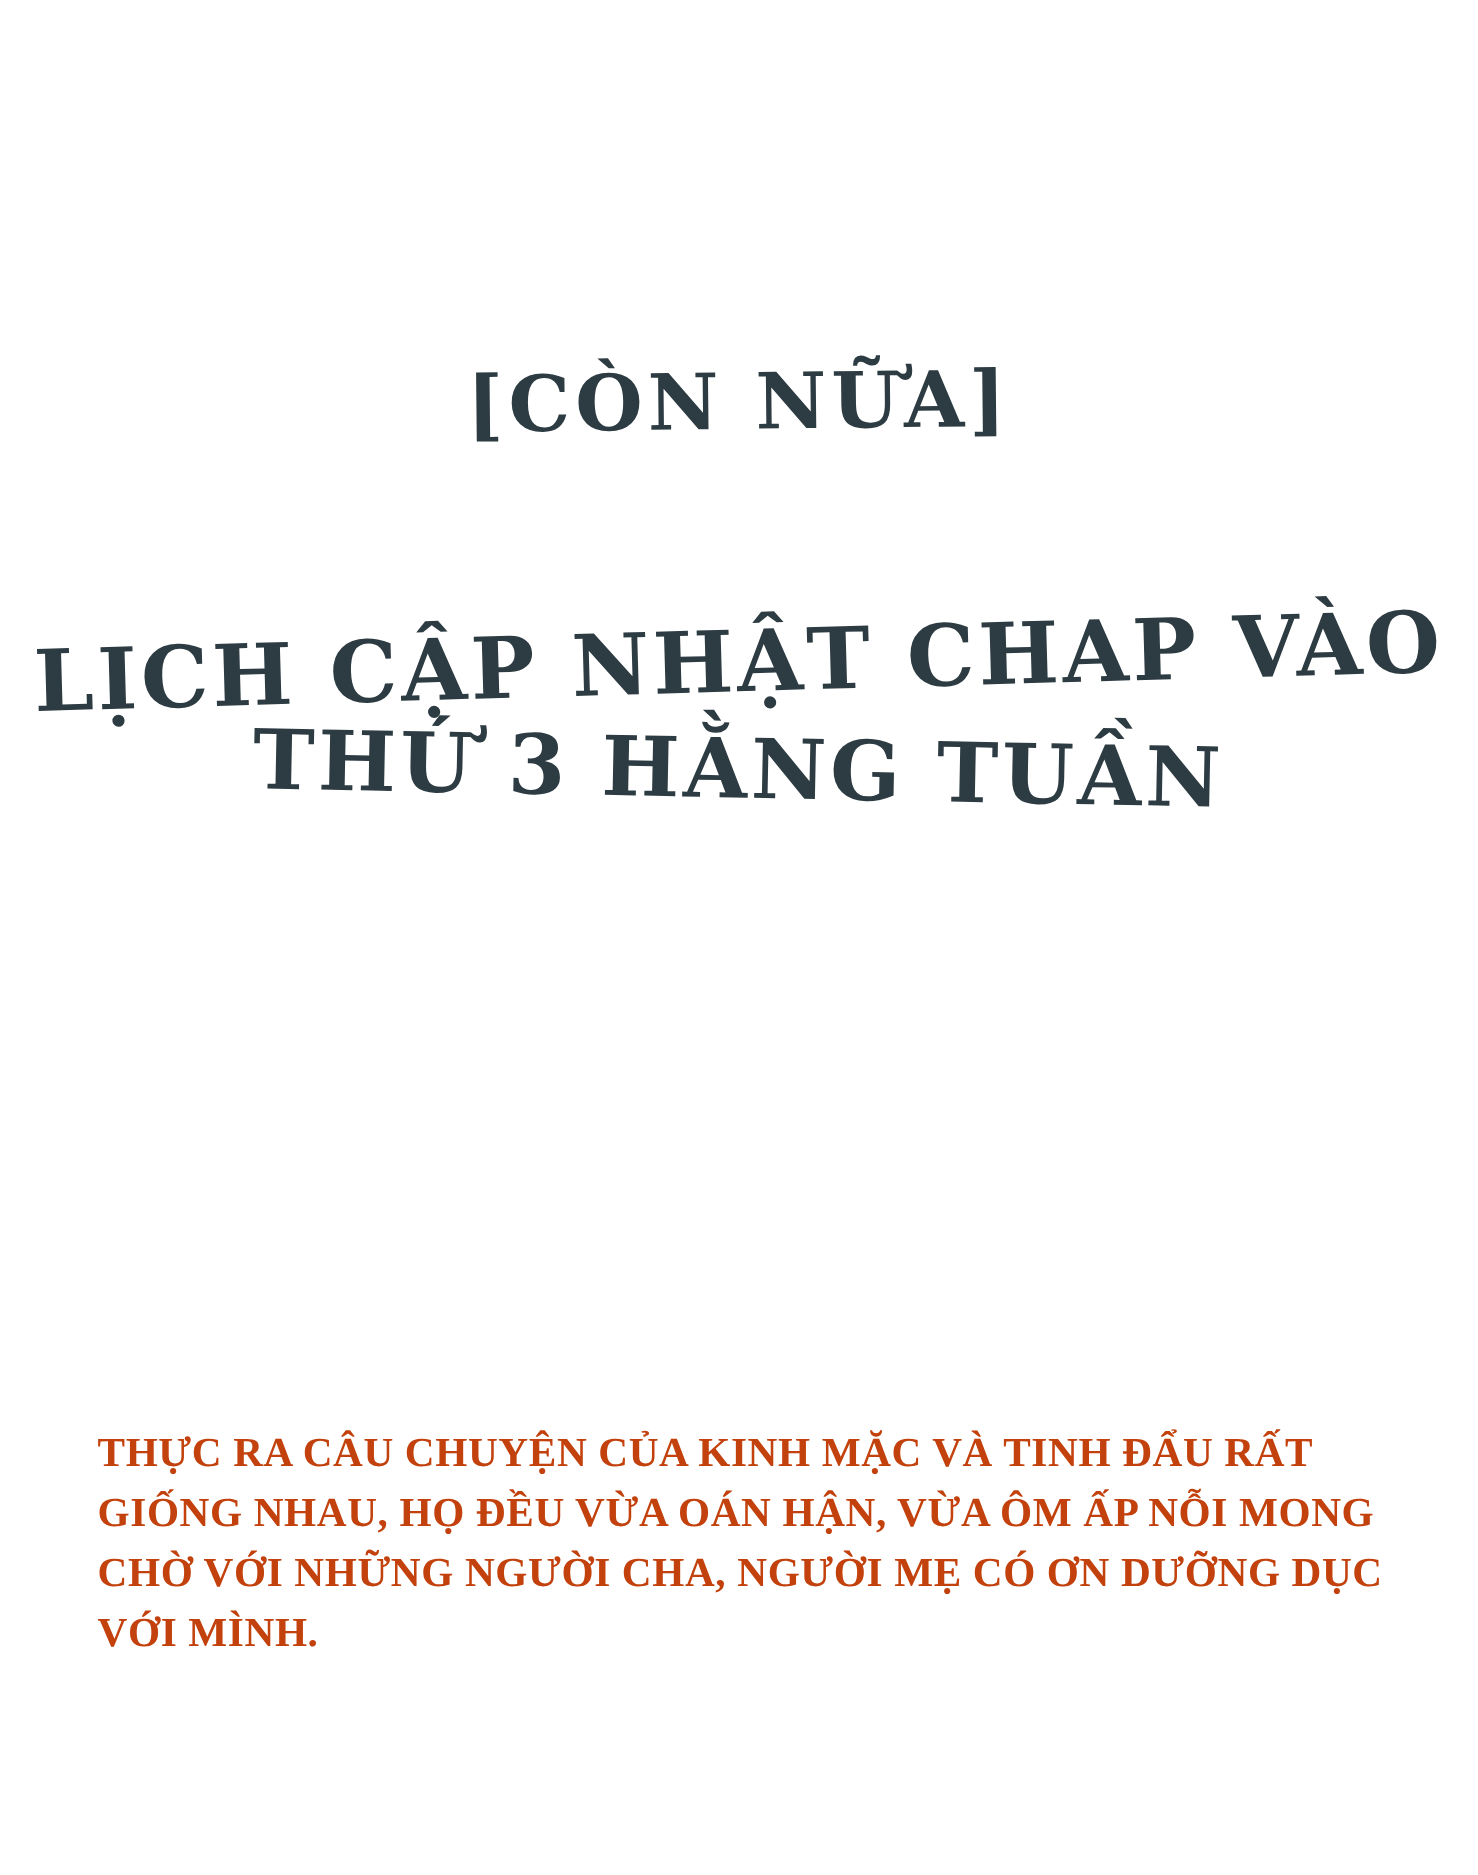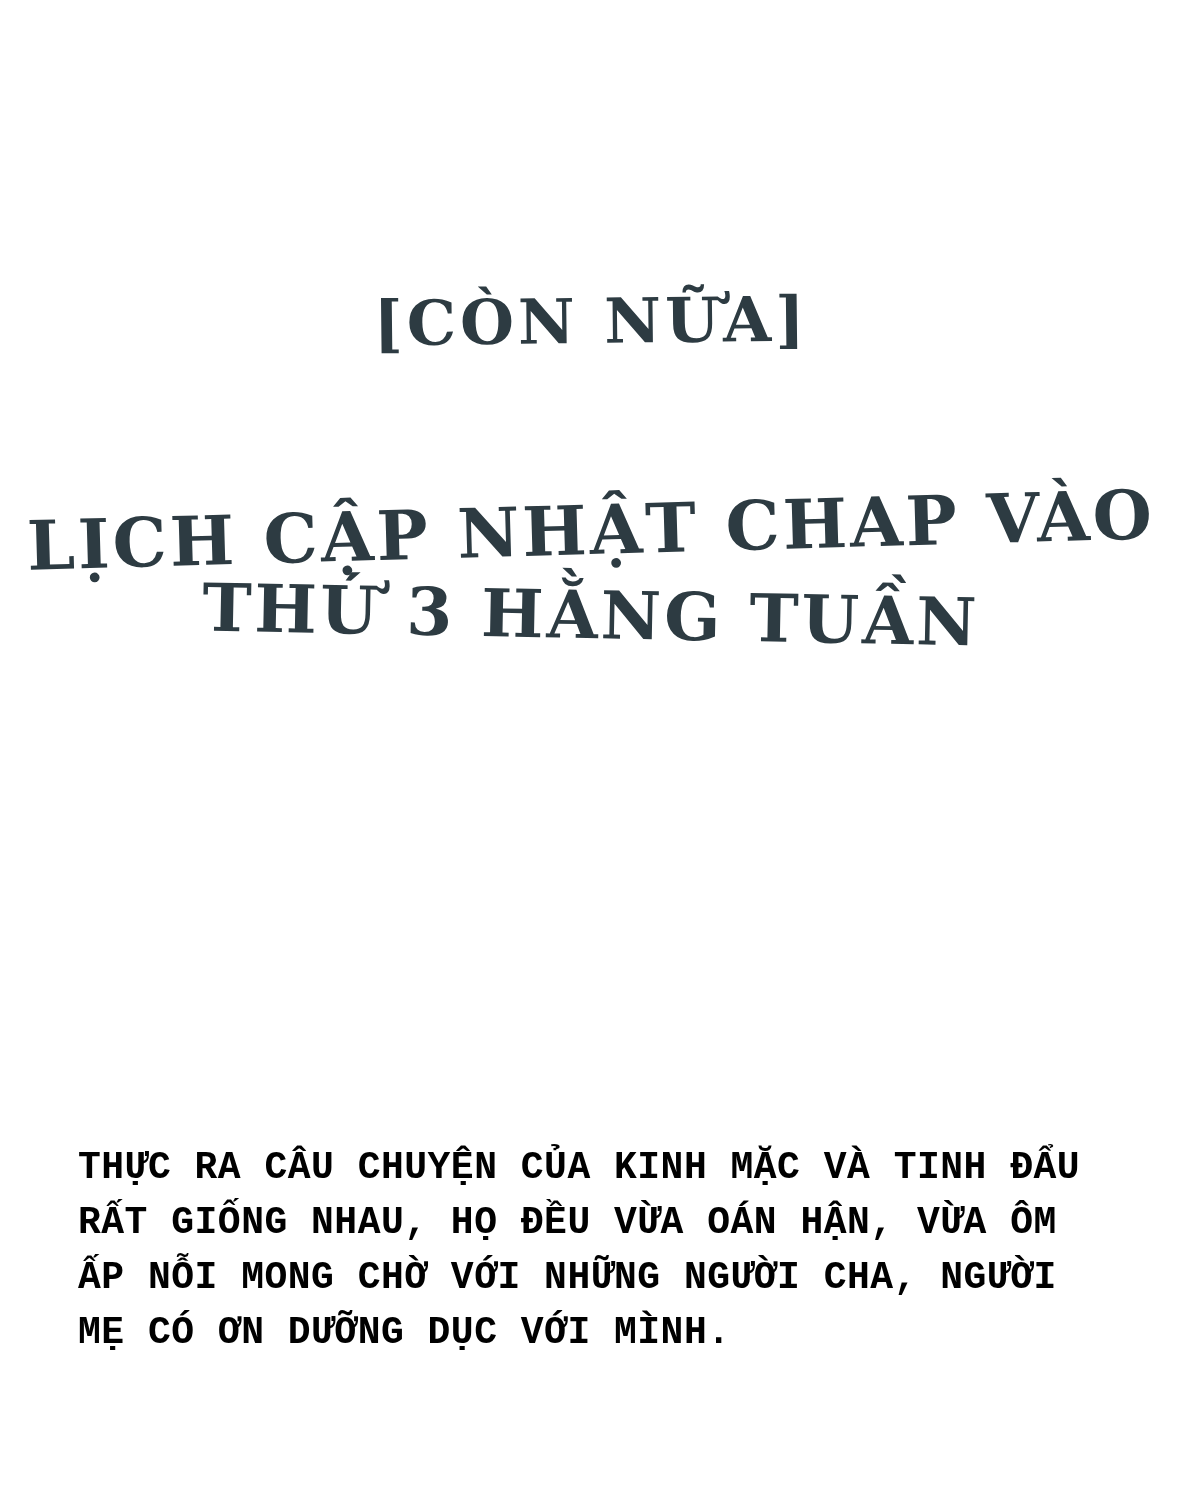--- a/index.html
+++ b/index.html
@@ -57,24 +57,24 @@
     transform: rotate(1.1deg);
     white-space: nowrap;
   }
 
   
   .note {
     position: absolute;
     left: 78px;
     top: 1140px;
     width: 1030px;
-    color: #000000;
-    font-family: Liberation Mono, monospace;
+    color: #c2410c;
+    font-family: Liberation Serif, serif;
     font-weight: bold;
-    font-size: 38px;
+    font-size: 33px;
     line-height: 1.45;
     letter-spacing: 0.5px;
     text-transform: uppercase;
   }
   .note p {
     margin: 0;
   }
 </style>
 </head>
 <body>

